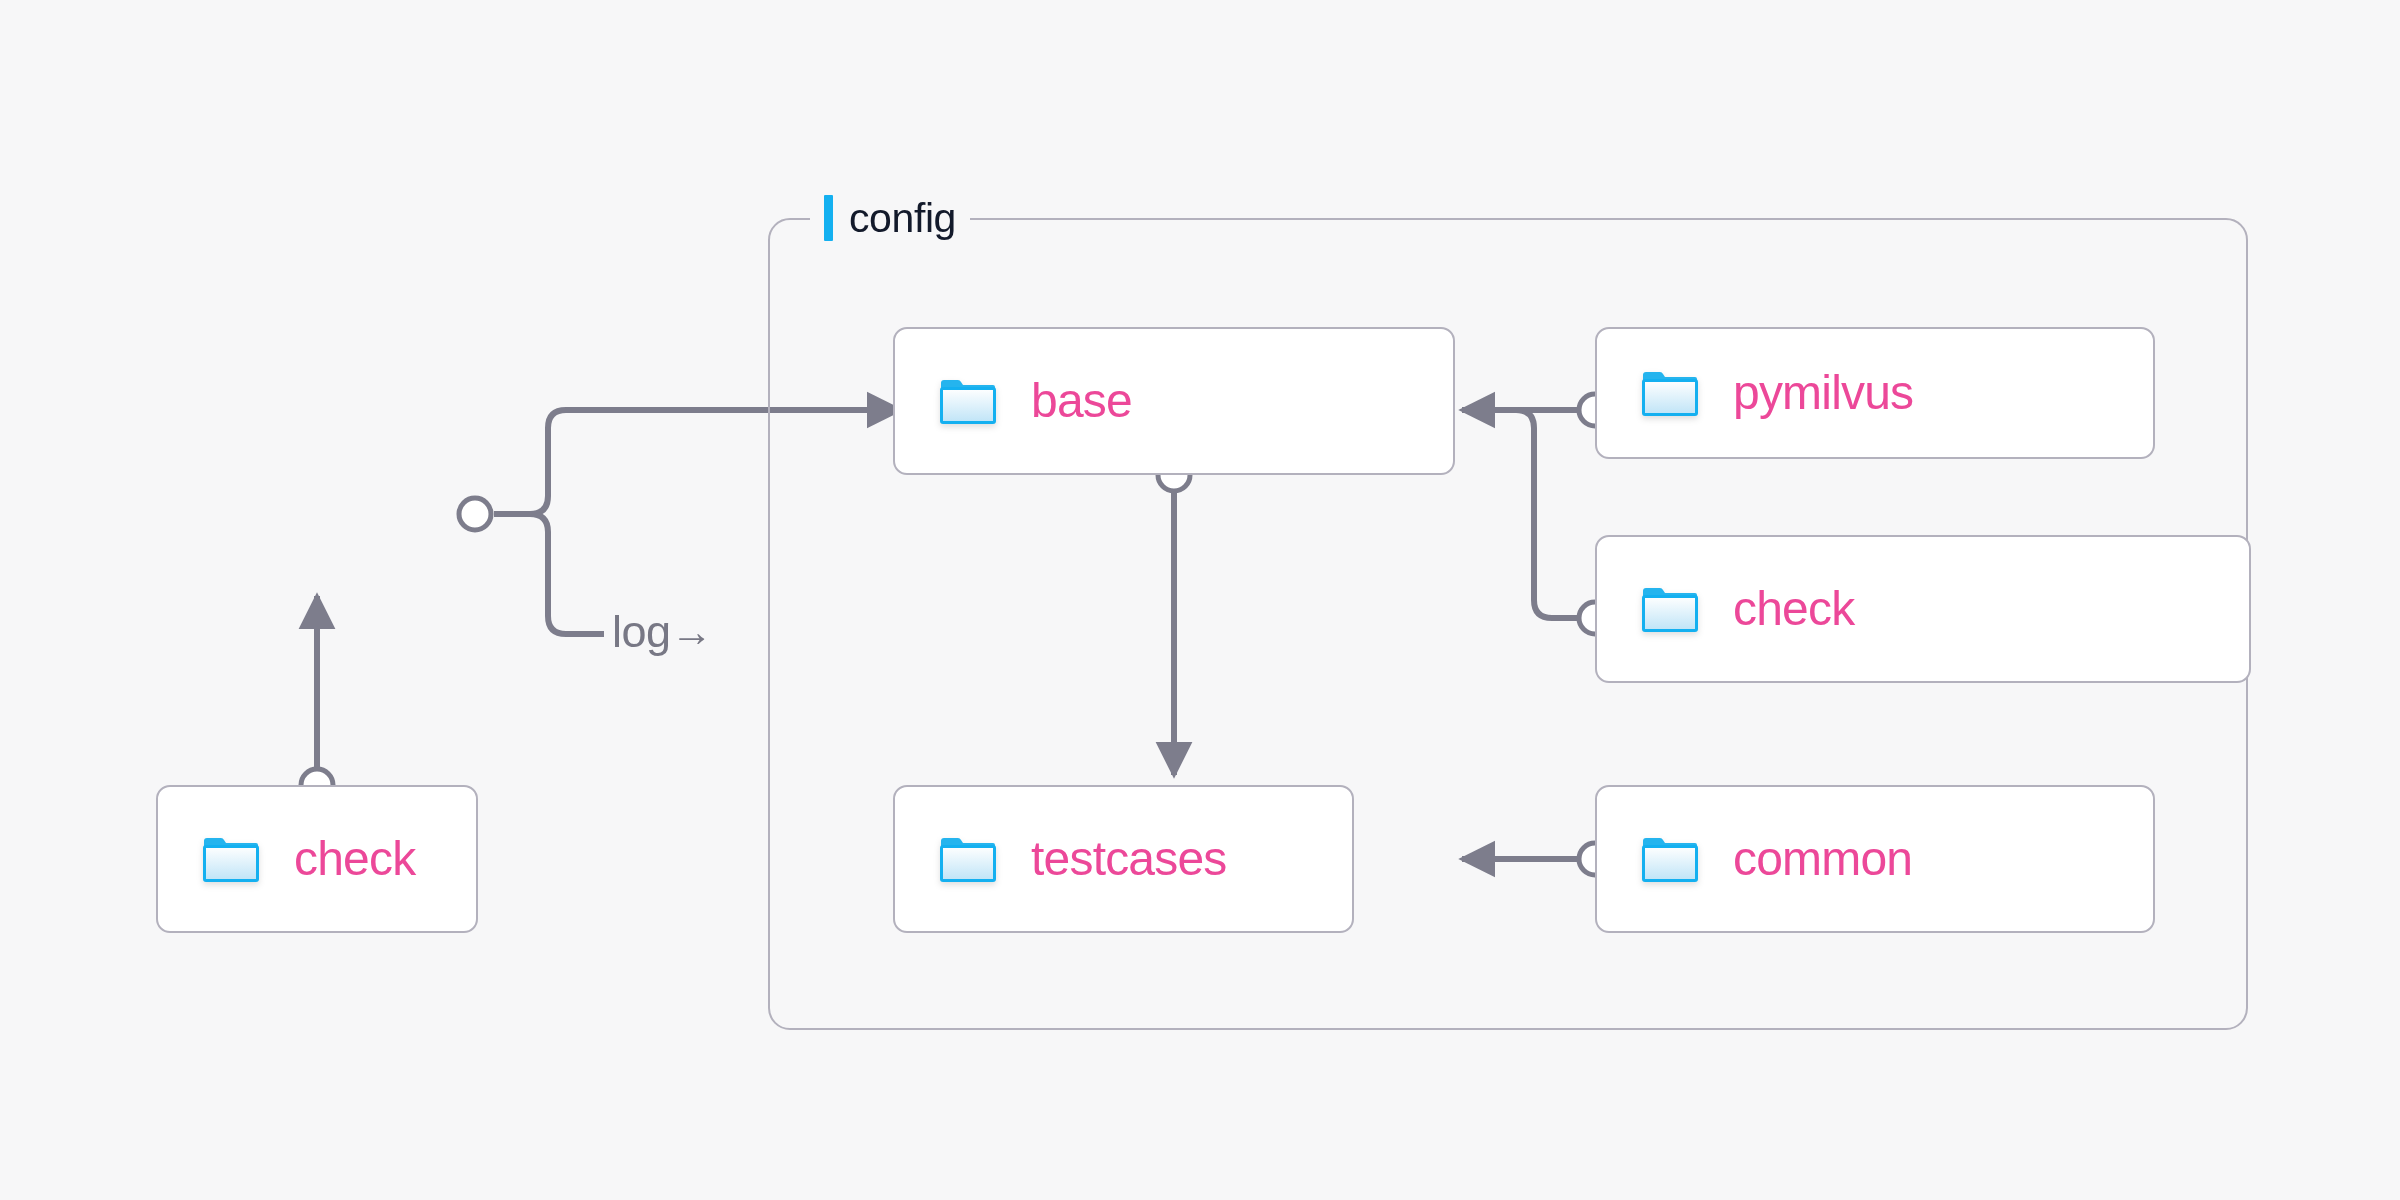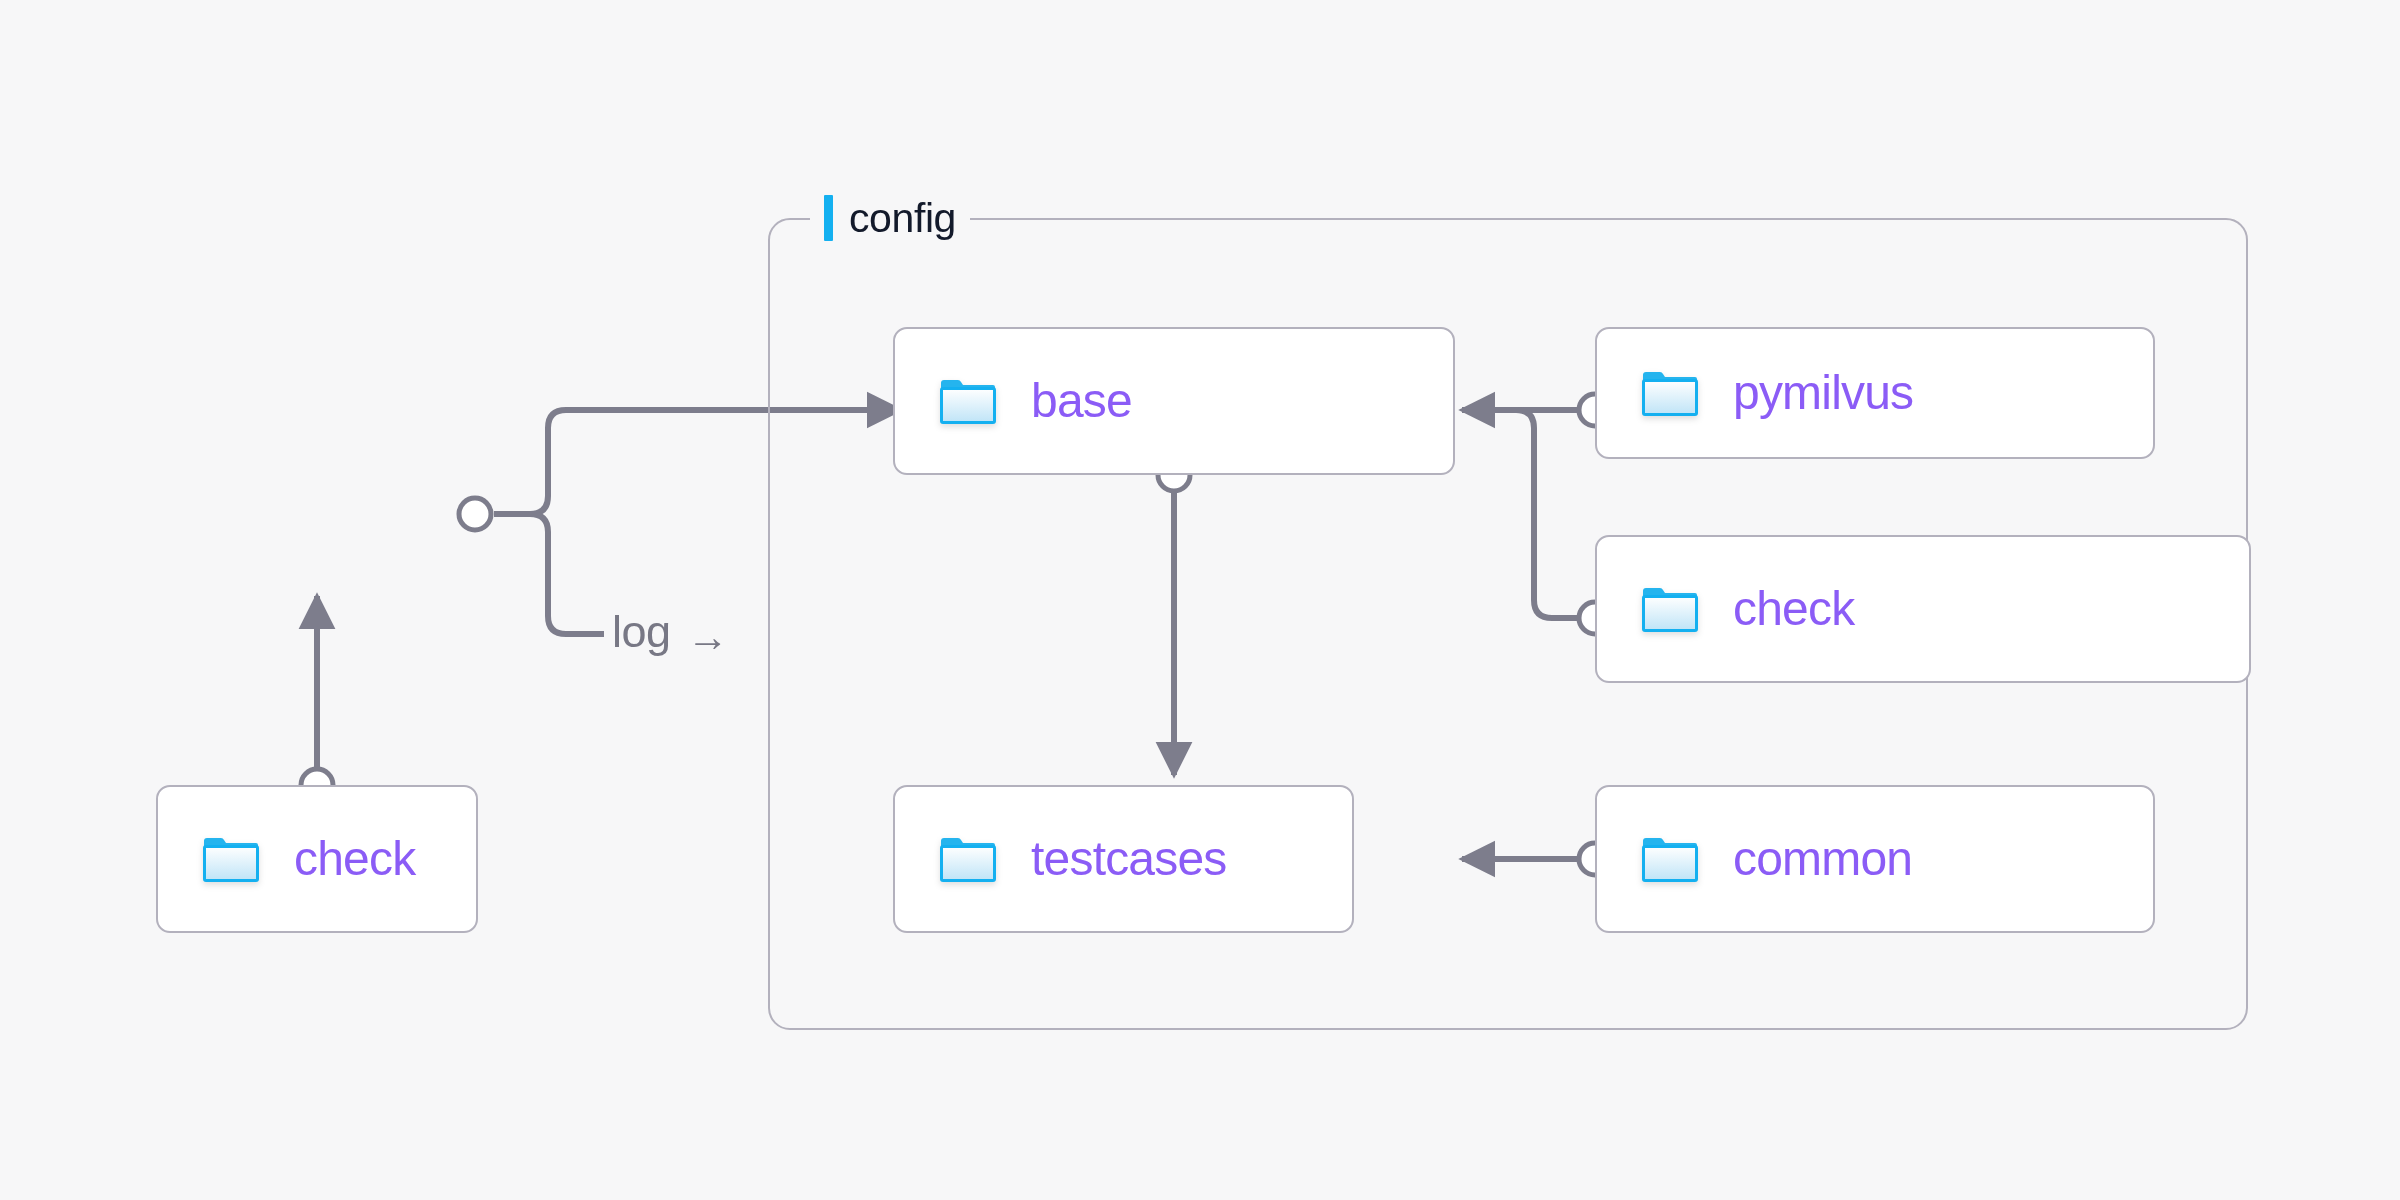--- a/index.html
+++ b/index.html
@@ -44,38 +44,38 @@
     background:#ffffff;
     border:2.5px solid #b3b1bd;
     border-radius:14px;
     box-sizing:border-box;
     display:flex;align-items:center;
     padding-left:44px;
     gap:34px;
   }
   .node .label{
     font-size:48px;
-    color:#8b5cf6;
+    color:#ec4899;
     letter-spacing:-.8px;
     white-space:nowrap;
     line-height:1;
   }
   .folder{
     width:58px;height:48px;flex:none;position:relative;
     filter:drop-shadow(0 3px 3px rgba(0,0,0,.13));
   }
 
   
   .edge-label{
     position:absolute;
     font-size:45px;
     color:#787885;
     letter-spacing:-.5px;
     white-space:nowrap;
-    display:flex;align-items:flex-end;gap:16px;
+    display:flex;align-items:center;
     background:#f7f7f8;
     padding:0 8px;
   }
   .edge-label .arrowglyph{font-size:42px;line-height:1;}
 </style>
 </head>
 <body>
 
 <div id="canvas">
 

